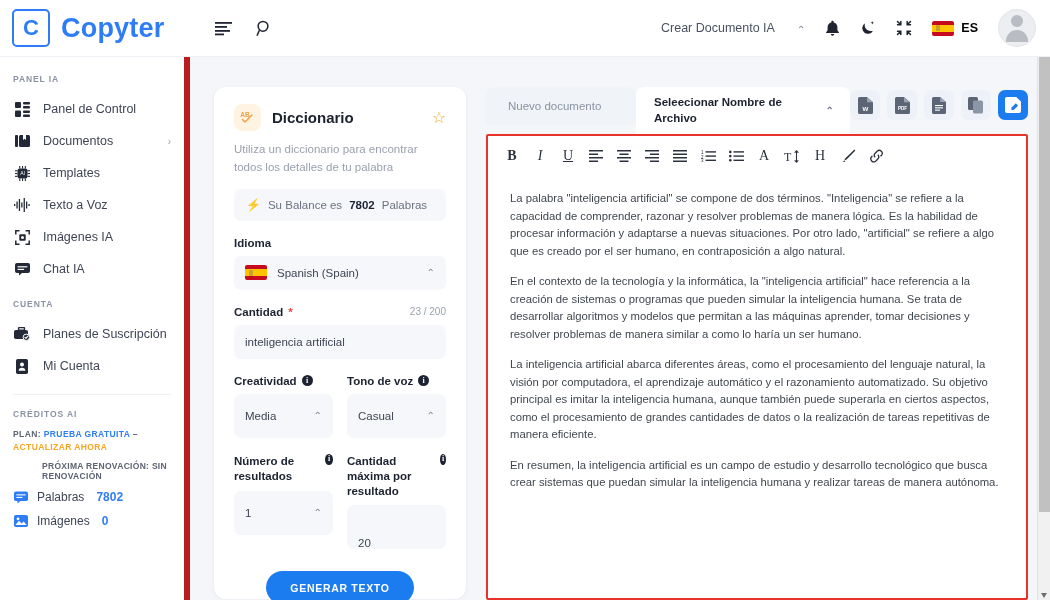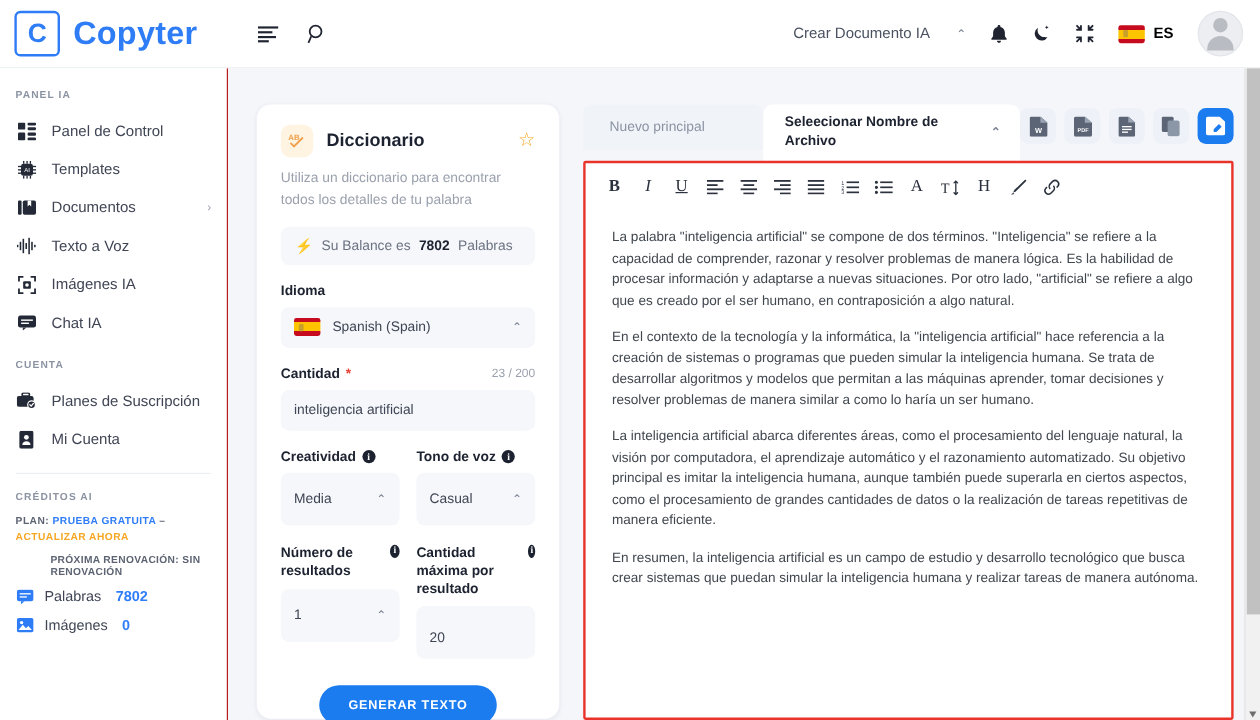--- a/index.html
+++ b/index.html
@@ -51,21 +51,21 @@
   }
   .avatar .head { width: 12px; height: 12px; border-radius: 50%; background: #b9bcc2; margin-bottom: 1px; }
   .avatar .body { width: 22px; height: 12px; border-radius: 11px 11px 0 0; background: #b9bcc2; position: absolute; margin-top: 15px; }
   .avatar-inner { position: relative; width: 38px; height: 38px; display: flex; flex-direction: column; align-items: center; justify-content: flex-start; padding-top: 7px; }
 
   
   .body-row { flex: 1; display: flex; min-height: 0; }
 
   
   .sidebar {
-    width: 190px; min-width: 190px; background: #fff; border-right: 1px solid #b91c1c;
+    width: 190px; min-width: 190px; background: #fff; border-right: 6px solid #b91c1c;
     padding-top: 17px; overflow: hidden; position: relative;
   }
   .side-head {
     font-size: 8.5px; font-weight: 700; color: #8b93a3; letter-spacing: .9px;
     padding: 0 0 9px 13px;
   }
   .side-head.mt { padding-top: 14px; }
   .nav-item {
     display: flex; align-items: center; height: 32px; padding: 0 13px; gap: 12px; cursor: pointer;
     color: #3f4554; font-size: 12.5px;
@@ -127,21 +127,21 @@
   }
   .sel .chev { margin-left: auto; font-size: 10px; color: #7b8293; }
   .inp {
     background: #f5f7fa; border-radius: 7px; height: 34px; display: flex; align-items: center;
     padding: 0 11px; font-size: 11.5px; color: #3f4554; cursor: text;
   }
   .two-col { display: flex; gap: 14px; }
   .two-col > div { flex: 1; min-width: 0; }
   .lbl-2line { min-height: 30px; align-items: flex-start; line-height: 1.3; }
   .sel-tall { height: 44px; }
-  .inp-tall { height: 44px; align-items: center; padding-top: 9px; }
+  .inp-tall { height: 44px; align-items: flex-end; padding-top: 9px; }
   .gen-btn {
     margin: 22px auto 0 auto; display: block; background: #1b7cf0; color: #fff;
     border: none; border-radius: 20px; height: 33px; width: 148px; cursor: pointer;
     font-size: 10.5px; font-weight: 700; letter-spacing: .7px;
     font-family: "Liberation Sans", sans-serif;
   }
 
   
   .editor { flex: 1; min-width: 0; display: flex; flex-direction: column; }
   .doc-tabs { display: flex; align-items: flex-start; gap: 0; height: 47px; }
@@ -273,20 +273,32 @@
           <svg width="15" height="15" viewBox="0 0 15 15" fill="#232936">
             <rect x="0" y="0" width="6" height="6" rx="1"></rect>
               <rect x="8" y="0" width="7" height="2.6" rx="1"></rect>
             <rect x="8" y="4" width="7" height="2.6" rx="1"></rect>
               <rect x="0" y="8.5" width="6" height="6.5" rx="1"></rect>
             <rect x="8" y="8.5" width="7" height="2.6" rx="1"></rect>
               <rect x="8" y="12.5" width="7" height="2.6" rx="1"></rect>
           </svg>
         </span>
         <span class="nav-label">Panel de Control</span>
+      </div>
+
+      <div class="nav-item">
+        <span class="nav-ico">
+          <svg width="15" height="14" viewBox="0 0 15 14" fill="#232936">
+            <rect x="0" y="1" width="3" height="12" rx="1"></rect>
+            <rect x="4" y="1" width="11" height="12" rx="1.5"></rect>
+            <path d="M8 1 h3 v5 l-1.5-1.3 L8 6 z" fill="#fff"></path>
+          </svg>
+        </span>
+        <span class="nav-label">Documentos</span>
+        <span class="nav-chev">›</span>
       </div>
 
       <div class="nav-item">
         <span class="nav-ico">
           <svg width="15" height="15" viewBox="0 0 15 15" fill="#232936">
             <rect x="2.5" y="2.5" width="10" height="10" rx="2"></rect>
             <g>
               <rect x="4.2" y="0" width="1.1" height="2.5"></rect>
                 <rect x="7" y="0" width="1.1" height="2.5"></rect>
                 <rect x="9.8" y="0" width="1.1" height="2.5"></rect>
@@ -301,32 +313,20 @@
                 <rect x="12.5" y="9.8" width="2.5" height="1.1"></rect>
             </g>
             <text x="7.5" y="9" font-size="5" fill="#fff" text-anchor="middle" font-family="Liberation Sans">AI</text>
           </svg>
         </span>
         <span class="nav-label">Templates</span>
       </div>
 
       <div class="nav-item">
         <span class="nav-ico">
-          <svg width="15" height="14" viewBox="0 0 15 14" fill="#232936">
-            <rect x="0" y="1" width="3" height="12" rx="1"></rect>
-            <rect x="4" y="1" width="11" height="12" rx="1.5"></rect>
-            <path d="M8 1 h3 v5 l-1.5-1.3 L8 6 z" fill="#fff"></path>
-          </svg>
-        </span>
-        <span class="nav-label">Documentos</span>
-        <span class="nav-chev">›</span>
-      </div>
-
-      <div class="nav-item">
-        <span class="nav-ico">
           <svg width="17" height="14" viewBox="0 0 17 14" fill="#232936">
             <rect x="0" y="6" width="1.3" height="2"></rect>
               <rect x="2.4" y="3.5" width="1.3" height="7"></rect>
             <rect x="4.8" y="1" width="1.3" height="12"></rect>
               <rect x="7.2" y="4.5" width="1.3" height="5"></rect>
             <rect x="9.6" y="0" width="1.3" height="14"></rect>
               <rect x="12" y="3.5" width="1.3" height="7"></rect>
             <rect x="14.4" y="6" width="1.3" height="2"></rect>
           </svg>
         </span>
@@ -511,21 +511,21 @@
             </div>
           </div>
         </div>
 
         <button class="gen-btn">GENERAR TEXTO</button>
       </div>
 
       <div class="editor">
         <div class="doc-tabs">
           <div class="tab">
-            <span>Nuevo principal</span>
+            <span>Nuevo documento</span>
           </div>
           <div class="tab active">
             <span>Seleecionar Nombre de Archivo</span>
             <span class="chev">⌃</span>
           </div>
           <div class="tab-spacer"></div>
           <div class="exp-btns">
             <div class="exp-btn">
               <svg width="15" height="17" viewBox="0 0 15 17" fill="#5b6576">
                 <path d="M0 1.6A1.6 1.6 0 0 1 1.6 0h7.3L15 5.3v10.1a1.6 1.6 0 0 1-1.6 1.6H1.6A1.6 1.6 0 0 1 0 15.4z"></path>

